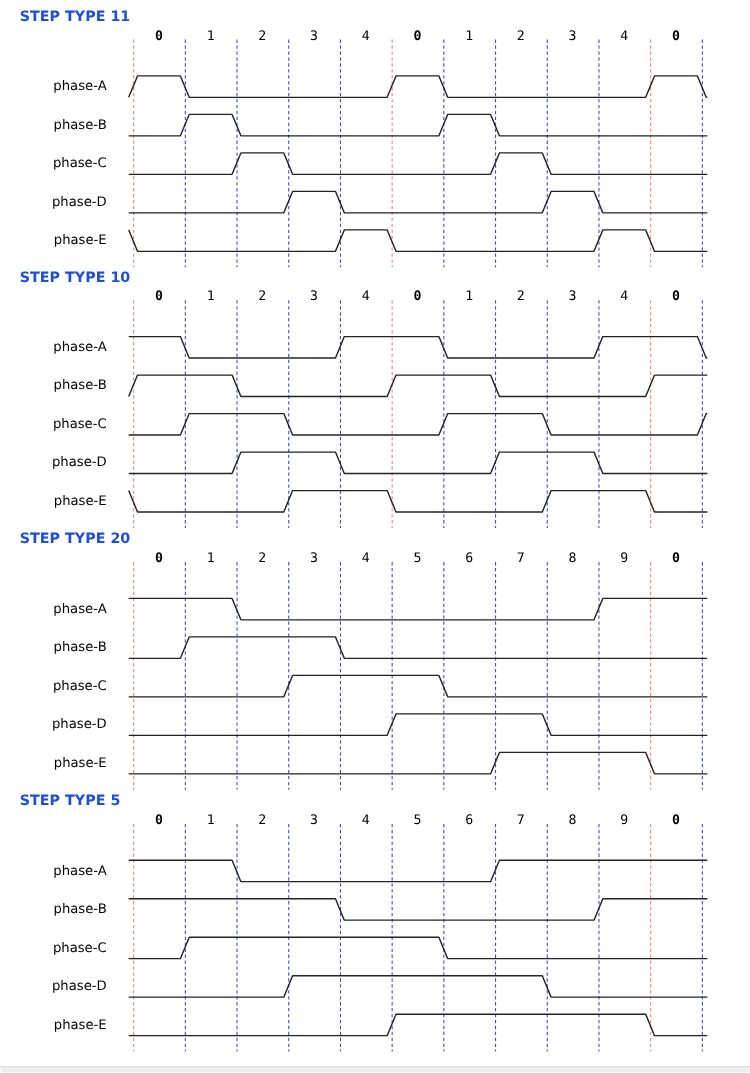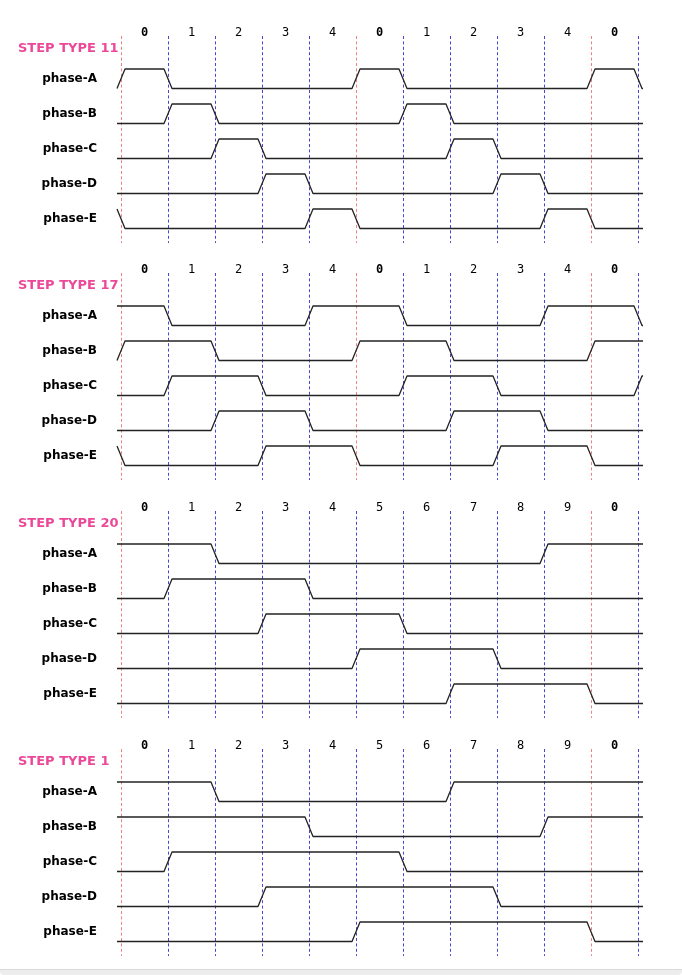--- a/index.html
+++ b/index.html
@@ -4,37 +4,36 @@
 <style>
   html,body{margin:0;padding:0;background:#ffffff;}
   body{
     position:relative;
     width:682px;height:975px;
     overflow:hidden;
     font-family:"DejaVu Sans",sans-serif;
   }
   .section{position:absolute;left:0;width:682px;height:250px;}
   .section-title{
-    position:absolute;left:18px;top:40px;
-    font-size:13px;font-weight:bold;color:#ec4899;
+    position:absolute;left:18px;top:8px;
+    font-size:13px;font-weight:bold;color:#1d4ed8;
     white-space:nowrap;
   }
   .step-label{
     position:absolute;top:25px;width:28px;
     text-align:center;
     font-family:"DejaVu Sans Mono","Liberation Mono",monospace;
     font-size:12px;color:#000;line-height:14px;
   }
   .step-label.bold{font-weight:bold;}
   .phase-label{
     position:absolute;left:35px;width:62px;
     text-align:right;
     font-size:12px;color:#000;line-height:14px;
     white-space:nowrap;
-    font-weight:bold;
   }
   .wave-svg{position:absolute;left:0;top:0;}
   .footer-bar{
     position:absolute;left:0;right:0;bottom:0;height:5px;
     border-top:1px solid #d9d9d9;
     border-radius:0 0 4px 4px;
   }
 </style>
 </head>
 <body style="background: rgb(255, 255, 255);">
@@ -71,21 +70,21 @@
       <line x1="591.5" x2="591.5" y1="36" y2="243" stroke="#ee8282" stroke-width="1" stroke-dasharray="3 2.4"></line>
       <line x1="638.5" x2="638.5" y1="36" y2="243" stroke="#4646d2" stroke-width="1" stroke-dasharray="3 2.4"></line>
       <path d="M 117 88.5 L 117 88.5 L 125 69 L 164 69 L 172 88.5 L 352 88.5 L 360 69 L 399 69 L 407 88.5 L 587 88.5 L 595 69 L 634 69 L 642 88.5 L 643 88.5" fill="none" stroke="#232323" stroke-width="1.3" stroke-linejoin="round"></path>
       <path d="M 117 123.5 L 164 123.5 L 172 104 L 211 104 L 219 123.5 L 399 123.5 L 407 104 L 446 104 L 454 123.5 L 643 123.5" fill="none" stroke="#232323" stroke-width="1.3" stroke-linejoin="round"></path>
       <path d="M 117 158.5 L 211 158.5 L 219 139 L 258 139 L 266 158.5 L 446 158.5 L 454 139 L 493 139 L 501 158.5 L 643 158.5" fill="none" stroke="#232323" stroke-width="1.3" stroke-linejoin="round"></path>
       <path d="M 117 193.5 L 258 193.5 L 266 174 L 305 174 L 313 193.5 L 493 193.5 L 501 174 L 540 174 L 548 193.5 L 643 193.5" fill="none" stroke="#232323" stroke-width="1.3" stroke-linejoin="round"></path>
       <path d="M 117 209 L 117 209 L 125 228.5 L 305 228.5 L 313 209 L 352 209 L 360 228.5 L 540 228.5 L 548 209 L 587 209 L 595 228.5 L 643 228.5" fill="none" stroke="#232323" stroke-width="1.3" stroke-linejoin="round"></path>
     </svg>
   </div>
 <div class="section" style="top: 237px;">
-  <div class="section-title">STEP TYPE 17</div>
+  <div class="section-title">STEP TYPE 10</div>
 <div class="step-label bold" style="left: 130.5px;">0</div>
     <div class="step-label" style="left: 177.5px;">1</div>
     <div class="step-label" style="left: 224.5px;">2</div>
     <div class="step-label" style="left: 271.5px;">3</div>
     <div class="step-label" style="left: 318.5px;">4</div>
     <div class="step-label bold" style="left: 365.5px;">0</div>
     <div class="step-label" style="left: 412.5px;">1</div>
     <div class="step-label" style="left: 459.5px;">2</div>
     <div class="step-label" style="left: 506.5px;">3</div>
     <div class="step-label" style="left: 553.5px;">4</div>
@@ -147,21 +146,21 @@
       <line x1="591.5" x2="591.5" y1="36" y2="243" stroke="#ee8282" stroke-width="1" stroke-dasharray="3 2.4"></line>
       <line x1="638.5" x2="638.5" y1="36" y2="243" stroke="#4646d2" stroke-width="1" stroke-dasharray="3 2.4"></line>
       <path d="M 117 69 L 211 69 L 219 88.5 L 540 88.5 L 548 69 L 643 69" fill="none" stroke="#232323" stroke-width="1.3" stroke-linejoin="round"></path>
       <path d="M 117 123.5 L 164 123.5 L 172 104 L 305 104 L 313 123.5 L 643 123.5" fill="none" stroke="#232323" stroke-width="1.3" stroke-linejoin="round"></path>
       <path d="M 117 158.5 L 258 158.5 L 266 139 L 399 139 L 407 158.5 L 643 158.5" fill="none" stroke="#232323" stroke-width="1.3" stroke-linejoin="round"></path>
       <path d="M 117 193.5 L 352 193.5 L 360 174 L 493 174 L 501 193.5 L 643 193.5" fill="none" stroke="#232323" stroke-width="1.3" stroke-linejoin="round"></path>
       <path d="M 117 228.5 L 446 228.5 L 454 209 L 587 209 L 595 228.5 L 643 228.5" fill="none" stroke="#232323" stroke-width="1.3" stroke-linejoin="round"></path>
     </svg>
   </div>
 <div class="section" style="top: 713px;">
-  <div class="section-title">STEP TYPE 1</div>
+  <div class="section-title">STEP TYPE 5</div>
 <div class="step-label bold" style="left: 130.5px;">0</div>
     <div class="step-label" style="left: 177.5px;">1</div>
     <div class="step-label" style="left: 224.5px;">2</div>
     <div class="step-label" style="left: 271.5px;">3</div>
     <div class="step-label" style="left: 318.5px;">4</div>
     <div class="step-label" style="left: 365.5px;">5</div>
     <div class="step-label" style="left: 412.5px;">6</div>
     <div class="step-label" style="left: 459.5px;">7</div>
     <div class="step-label" style="left: 506.5px;">8</div>
     <div class="step-label" style="left: 553.5px;">9</div>

